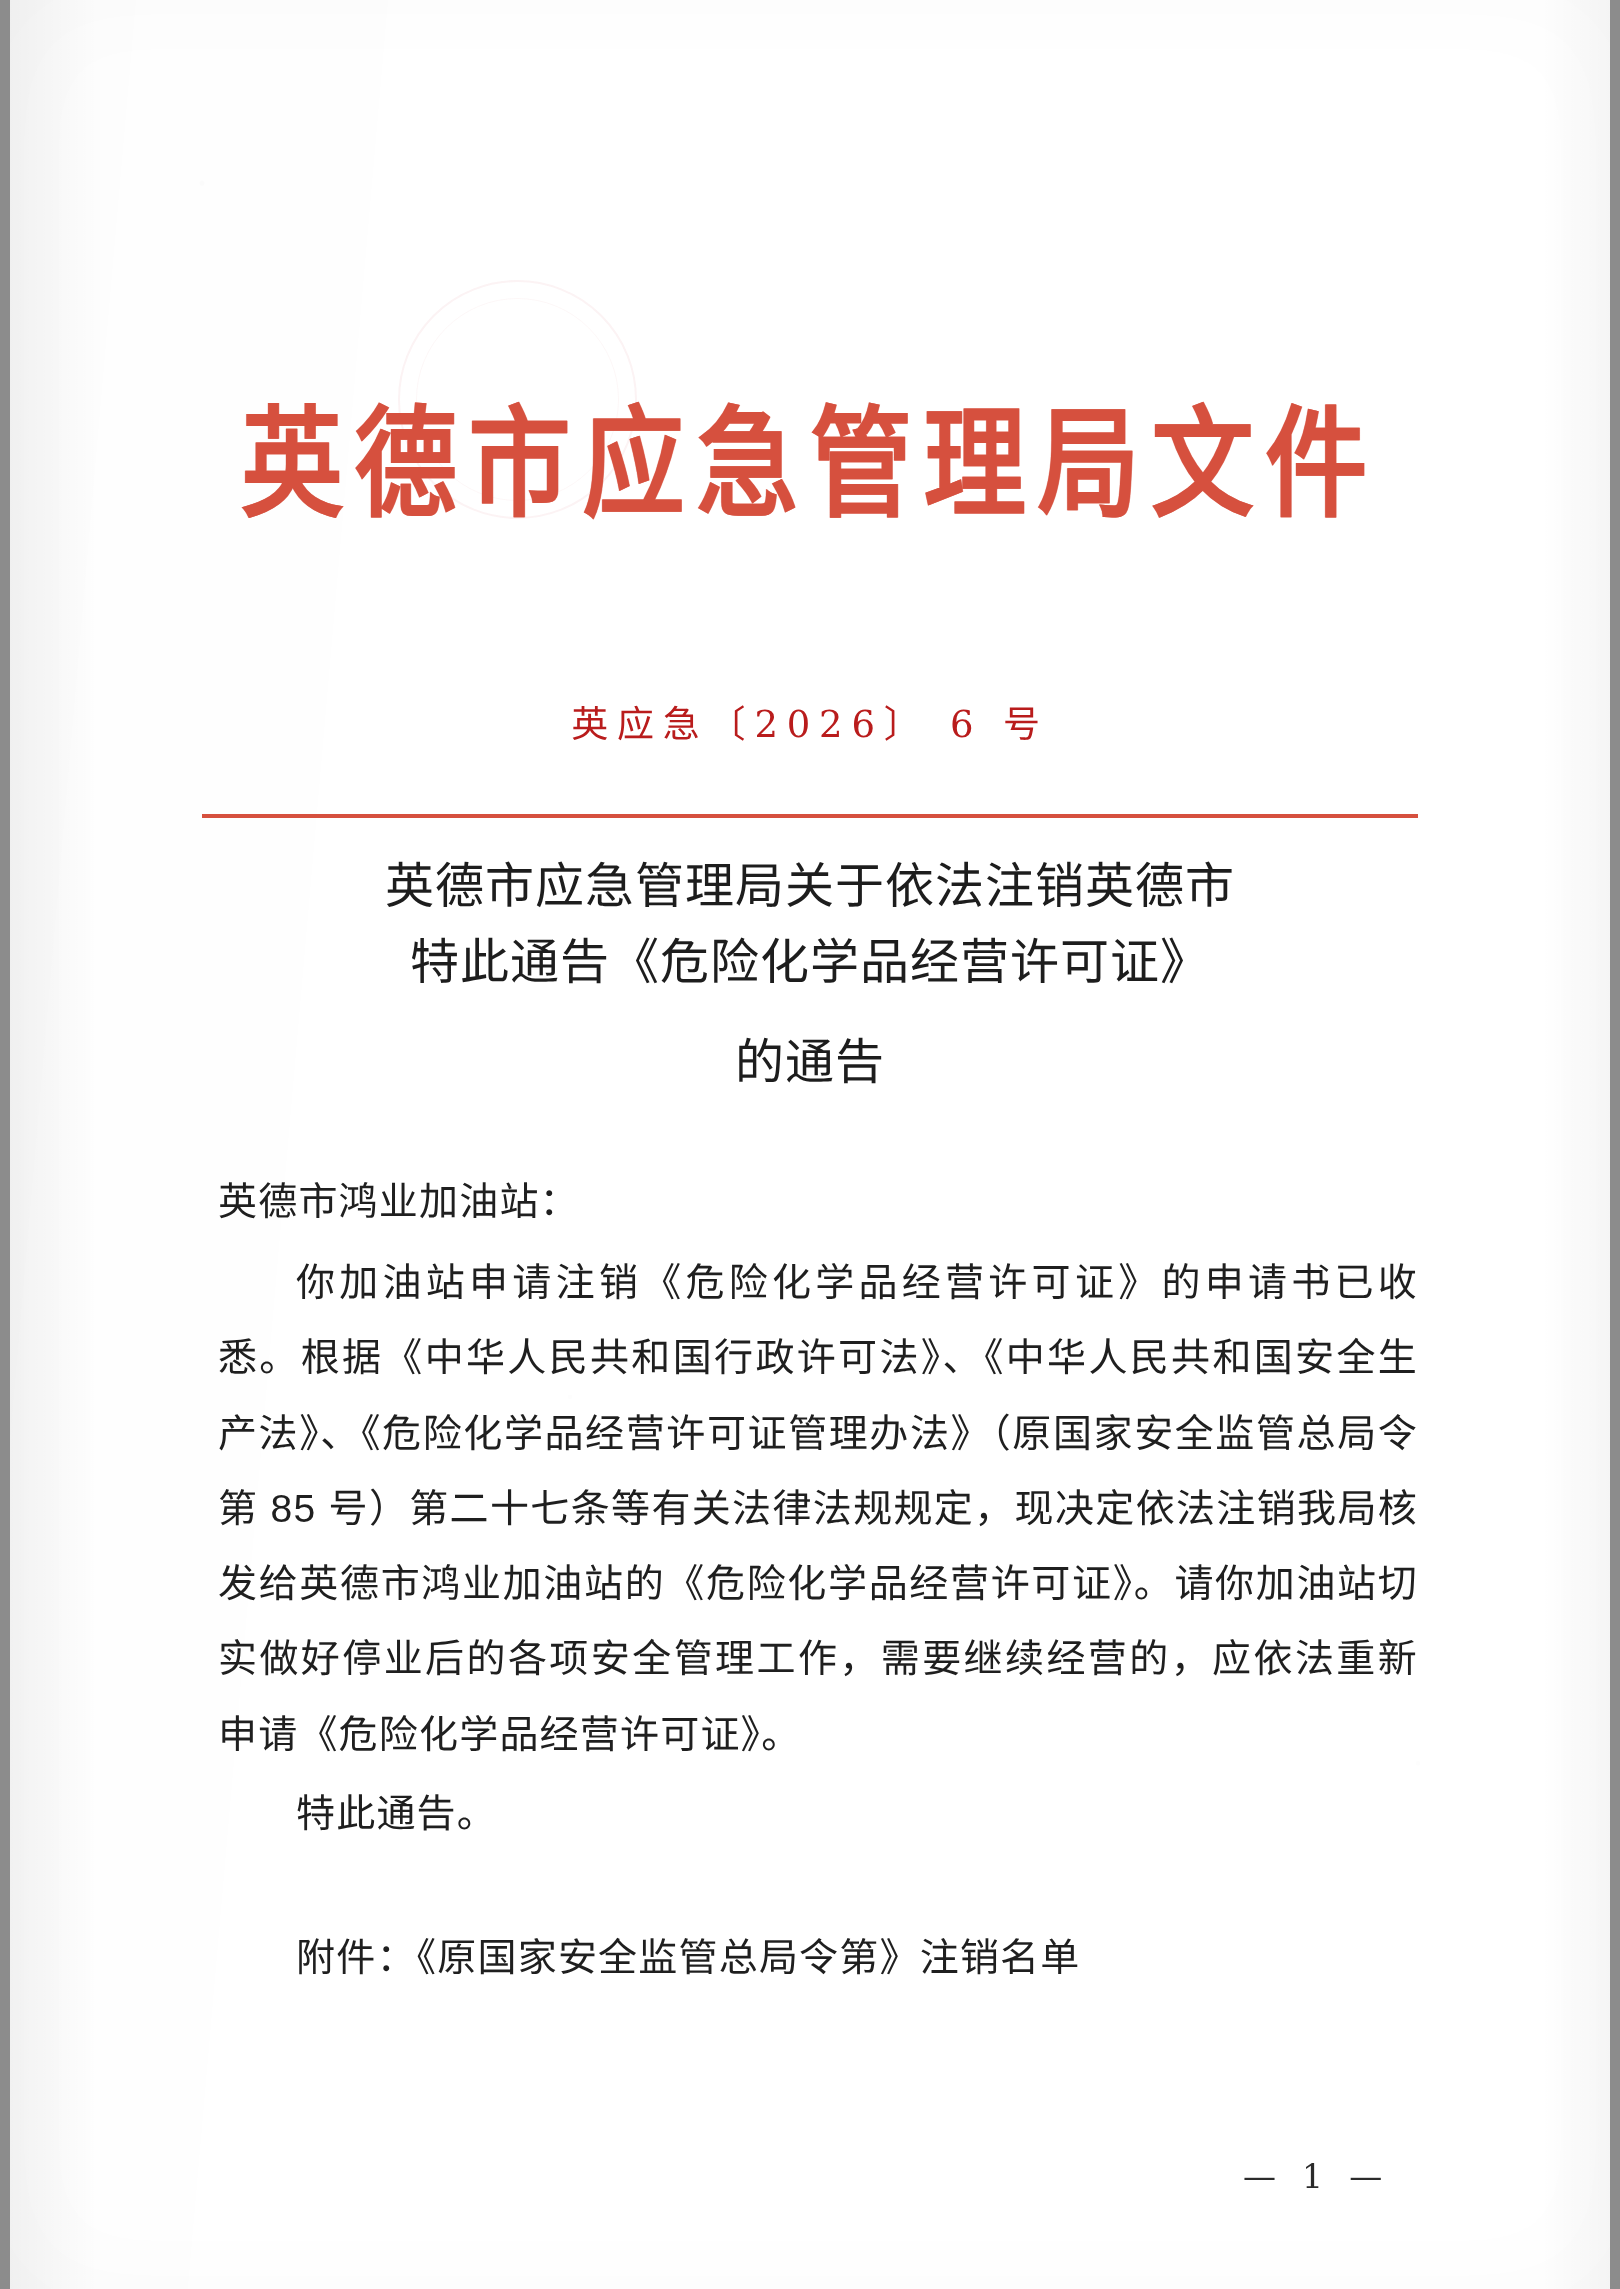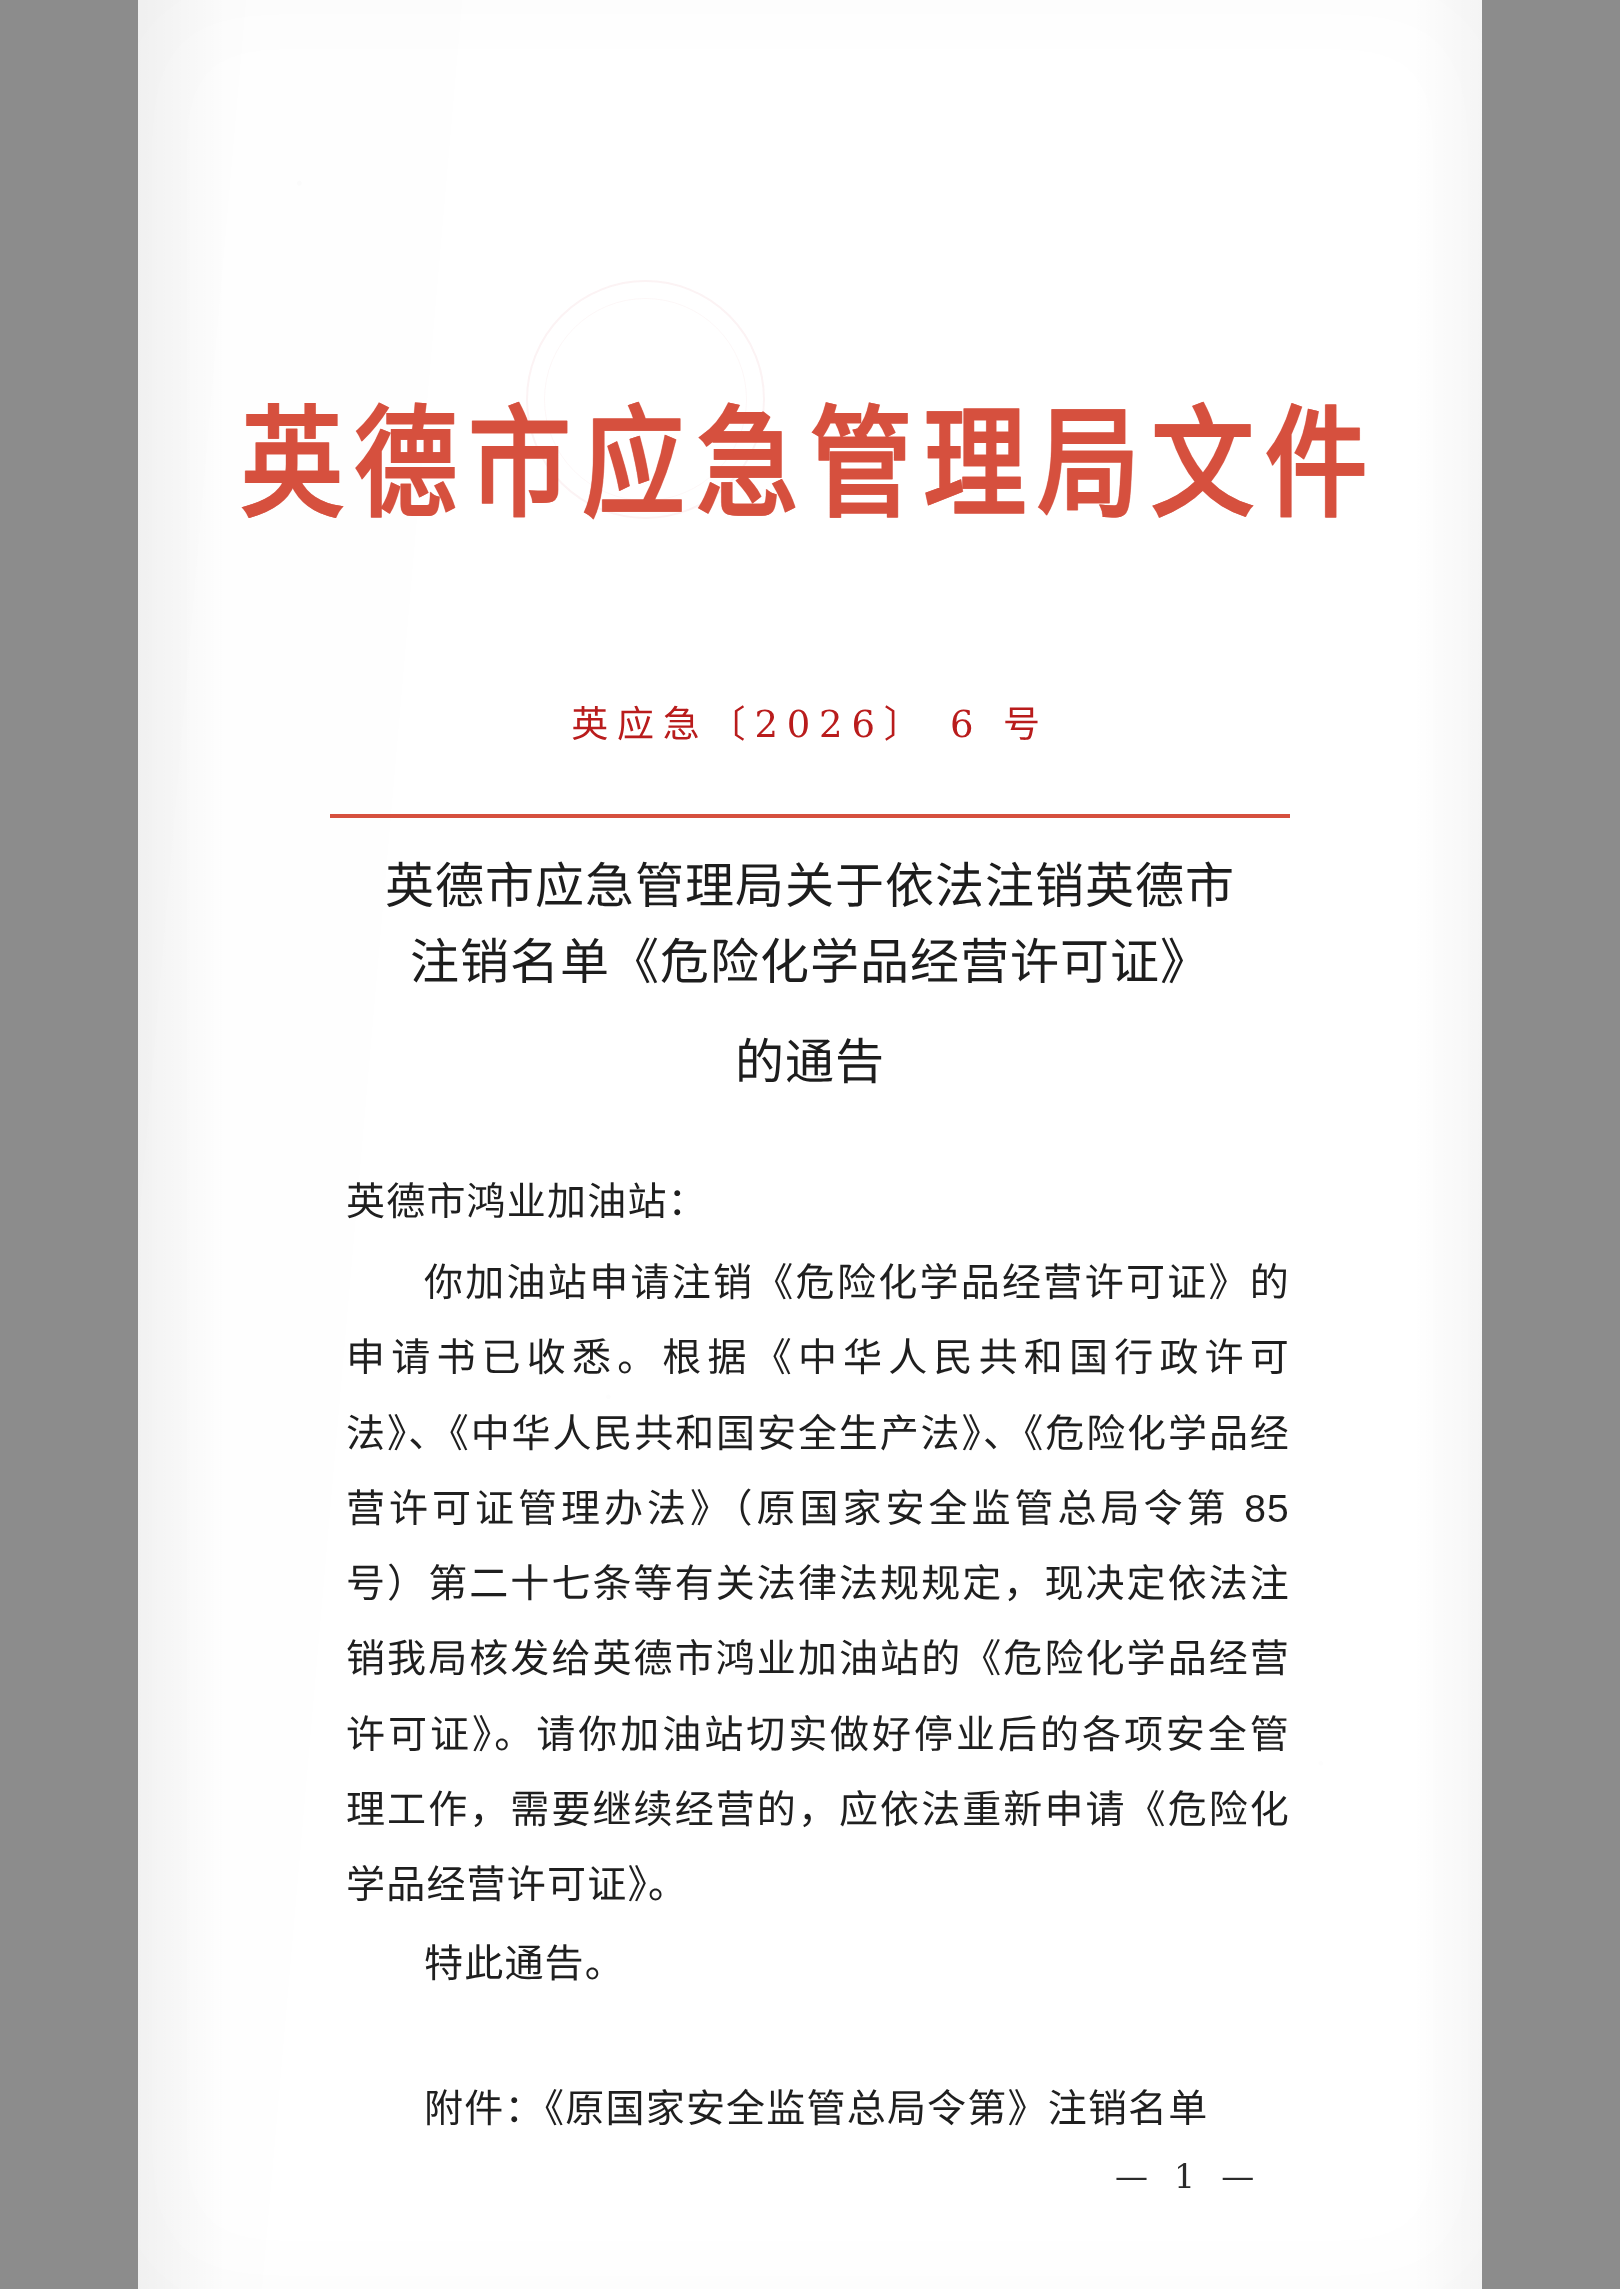--- a/index.html
+++ b/index.html
@@ -3,21 +3,21 @@
 <meta charset="utf-8">
 <title>英德市应急管理局文件</title>
 <style>
   html, body {
     margin: 0;
     padding: 0;
     background: #8c8c8c;
   }
   .page {
     position: relative;
-    width: 1344px;
+    width: 1600px;
     height: 2290px;
     margin: 0 auto;
     background: #ffffff;
     overflow: hidden;
     font-family: "DejaVu Serif", "Liberation Serif", serif;
     
     box-shadow: inset 0 0 118px rgba(0,0,0,0.02);
   }
   
   .paper-grain {
@@ -172,21 +172,21 @@
   <div class="ghost-seal"></div>
 
   <div class="masthead">英德市应急管理局文件</div>
 
   <div class="doc-number">英应急〔2026〕 6 号</div>
 
   <div class="red-rule"></div>
 
   <div class="doc-title">
     <span class="tl">英德市应急管理局关于依法注销英德市</span>
-    <span class="tl">注销名单《危险化学品经营许可证》</span>
+    <span class="tl">特此通告《危险化学品经营许可证》</span>
     <span class="tl-last">的通告</span>
   </div>
 
   <div class="body-block">
     <p class="salutation">英德市鸿业加油站：</p>
 
     <p class="para">你加油站申请注销《危险化学品经营许可证》的申请书已收悉。根据《中华人民共和国行政许可法》、《中华人民共和国安全生产法》、《危险化学品经营许可证管理办法》（原国家安全监管总局令第 85 号）第二十七条等有关法律法规规定，现决定依法注销我局核发给英德市鸿业加油站的《危险化学品经营许可证》。请你加油站切实做好停业后的各项安全管理工作，需要继续经营的，应依法重新申请《危险化学品经营许可证》。</p>
 
     <p class="para para-gap">特此通告。</p>
 

